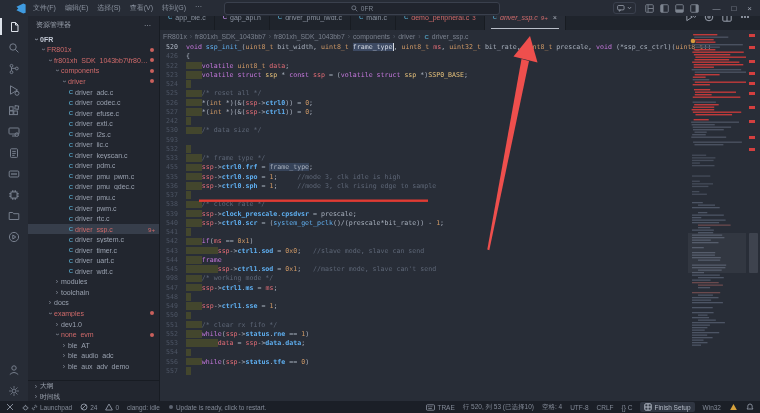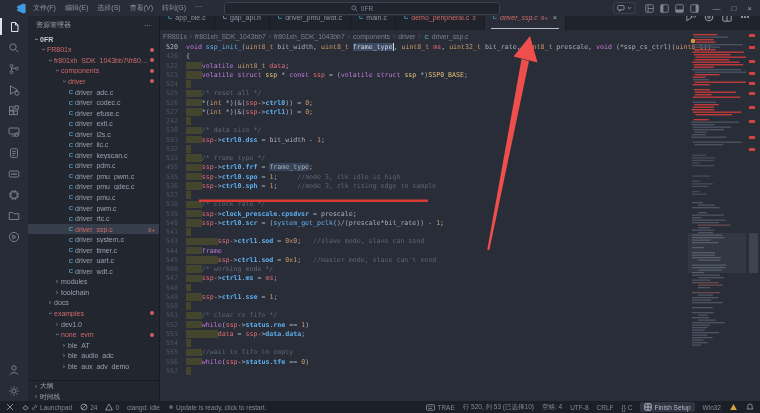--- a/index.html
+++ b/index.html
@@ -465,44 +465,44 @@
         <div class="line cur"><span class="gut">520</span><span class="lc"><span class="tk-k">void </span><span class="tk-f">ssp_init_</span><span class="tk-p">(</span><span class="tk-t">uint8_t</span><span class="tk-p"> bit_width, </span><span class="tk-t">uint8_t</span><span class="tk-p"> </span><span class="tk-s">frame_type</span><span class="tk-p">, </span><span class="tk-t">uint8_t</span><span class="tk-p"> </span><span class="tk-v">ms</span><span class="tk-p">, </span><span class="tk-t">uint32_t</span><span class="tk-p"> bit_rate, </span><span class="tk-t">uint8_t</span><span class="tk-p"> prescale, </span><span class="tk-k">void</span><span class="tk-p"> (*ssp_cs_ctrl)(</span><span class="tk-t">uint8_t</span><span class="tk-p">))</span></span></div>
         <div class="line"><span class="gut">426</span><span class="lc"><span class="tk-p">{</span></span></div>
         <div class="line"><span class="gut">522</span><span class="lc"><span class="ws" style="width: 15.84px;"></span><span class="tk-k">volatile </span><span class="tk-t">uint8_t</span><span class="tk-p"> </span><span class="tk-v">data</span><span class="tk-p">;</span></span></div>
         <div class="line"><span class="gut">523</span><span class="lc"><span class="ws" style="width: 15.84px;"></span><span class="tk-k">volatile </span><span class="tk-k">struct </span><span class="tk-C">ssp</span><span class="tk-p"> * </span><span class="tk-k">const </span><span class="tk-v">ssp</span><span class="tk-p"> = (</span><span class="tk-k">volatile </span><span class="tk-k">struct </span><span class="tk-C">ssp</span><span class="tk-p"> *)</span><span class="tk-C">SSP0_BASE</span><span class="tk-p">;</span></span></div>
         <div class="line"><span class="gut">524</span><span class="lc"><span class="ws" style="width: 5px;"></span></span></div>
         <div class="line"><span class="gut">525</span><span class="lc"><span class="ws" style="width: 15.84px;"></span><span class="tk-c">/* reset all */</span></span></div>
         <div class="line"><span class="gut">526</span><span class="lc"><span class="ws" style="width: 15.84px;"></span><span class="tk-p">*(</span><span class="tk-t">int</span><span class="tk-p"> *)(&amp;(</span><span class="tk-v">ssp</span><span class="tk-p">-&gt;</span><span class="tk-m">ctrl0</span><span class="tk-p">)) = </span><span class="tk-n">0</span><span class="tk-p">;</span></span></div>
         <div class="line"><span class="gut">527</span><span class="lc"><span class="ws" style="width: 15.84px;"></span><span class="tk-p">*(</span><span class="tk-t">int</span><span class="tk-p"> *)(&amp;(</span><span class="tk-v">ssp</span><span class="tk-p">-&gt;</span><span class="tk-m">ctrl1</span><span class="tk-p">)) = </span><span class="tk-n">0</span><span class="tk-p">;</span></span></div>
         <div class="line"><span class="gut">242</span><span class="lc"><span class="ws" style="width: 5px;"></span></span></div>
         <div class="line"><span class="gut">530</span><span class="lc"><span class="ws" style="width: 15.84px;"></span><span class="tk-c">/* data size */</span></span></div>
-        <div class="line"><span class="gut">593</span><span class="lc"><span class="ws" style="width: 15.84px;"></span><span class="tk-v">ssp</span><span class="tk-p">-&gt;</span><span class="tk-m">ctrl0</span><span class="tk-p">.</span><span class="tk-m">dss</span><span class="tk-p"> = bit_width - </span><span class="tk-n">1</span><span class="tk-p">;</span></span></div>
+        <div class="line"><span class="gut">593</span></div>
         <div class="line"><span class="gut">532</span><span class="lc"><span class="ws" style="width: 5px;"></span></span></div>
         <div class="line"><span class="gut">533</span><span class="lc"><span class="ws" style="width: 15.84px;"></span><span class="tk-c">/* frame type */</span></span></div>
         <div class="line"><span class="gut">455</span><span class="lc"><span class="ws" style="width: 15.84px;"></span><span class="tk-v">ssp</span><span class="tk-p">-&gt;</span><span class="tk-m">ctrl0</span><span class="tk-p">.</span><span class="tk-m">frf</span><span class="tk-p"> = </span><span class="tk-h">frame_type</span><span class="tk-p">;</span></span></div>
         <div class="line"><span class="gut">535</span><span class="lc"><span class="ws" style="width: 15.84px;"></span><span class="tk-v">ssp</span><span class="tk-p">-&gt;</span><span class="tk-m">ctrl0</span><span class="tk-p">.</span><span class="tk-m">spo</span><span class="tk-p"> = </span><span class="tk-n">1</span><span class="tk-p">;     </span><span class="tk-c">//mode 3, clk idle is high</span></span></div>
         <div class="line"><span class="gut">536</span><span class="lc"><span class="ws" style="width: 15.84px;"></span><span class="tk-v">ssp</span><span class="tk-p">-&gt;</span><span class="tk-m">ctrl0</span><span class="tk-p">.</span><span class="tk-m">sph</span><span class="tk-p"> = </span><span class="tk-n">1</span><span class="tk-p">;     </span><span class="tk-c">//mode 3, clk rising edge to sample</span></span></div>
         <div class="line"><span class="gut">537</span><span class="lc"><span class="ws" style="width: 5px;"></span></span></div>
         <div class="line"><span class="gut">538</span><span class="lc"><span class="ws" style="width: 15.84px;"></span><span class="tk-c">/* clock rate */</span></span></div>
         <div class="line"><span class="gut">539</span><span class="lc"><span class="ws" style="width: 15.84px;"></span><span class="tk-v">ssp</span><span class="tk-p">-&gt;</span><span class="tk-m">clock_prescale</span><span class="tk-p">.</span><span class="tk-m">cpsdvsr</span><span class="tk-p"> = prescale;</span></span></div>
         <div class="line"><span class="gut">540</span><span class="lc"><span class="ws" style="width: 15.84px;"></span><span class="tk-v">ssp</span><span class="tk-p">-&gt;</span><span class="tk-m">ctrl0</span><span class="tk-p">.</span><span class="tk-m">scr</span><span class="tk-p"> = (</span><span class="tk-f">system_get_pclk</span><span class="tk-p">()/(prescale*bit_rate)) - </span><span class="tk-n">1</span><span class="tk-p">;</span></span></div>
         <div class="line"><span class="gut">541</span><span class="lc"><span class="ws" style="width: 5px;"></span></span></div>
+        <div class="line"><span class="gut">542</span><span class="lc"><span class="ws" style="width: 15.84px;"></span><span class="tk-k">if</span><span class="tk-p">(</span><span class="tk-v">ms</span><span class="tk-p"> == </span><span class="tk-n">0x1</span><span class="tk-p">)</span></span></div>
         <div class="line"><span class="gut">543</span><span class="lc"><span class="ws" style="width: 31.68px;"></span><span class="tk-v">ssp</span><span class="tk-p">-&gt;</span><span class="tk-m">ctrl1</span><span class="tk-p">.</span><span class="tk-m">sod</span><span class="tk-p"> = </span><span class="tk-n">0x0</span><span class="tk-p">;   </span><span class="tk-c">//slave mode, slave can send</span></span></div>
         <div class="line"><span class="gut">544</span><span class="lc"><span class="ws" style="width: 15.84px;"></span><span class="tk-k">frame</span></span></div>
         <div class="line"><span class="gut">545</span><span class="lc"><span class="ws" style="width: 31.68px;"></span><span class="tk-v">ssp</span><span class="tk-p">-&gt;</span><span class="tk-m">ctrl1</span><span class="tk-p">.</span><span class="tk-m">sod</span><span class="tk-p"> = </span><span class="tk-n">0x1</span><span class="tk-p">;   </span><span class="tk-c">//master mode, slave can't send</span></span></div>
         <div class="line"><span class="gut">998</span><span class="lc"><span class="ws" style="width: 15.84px;"></span><span class="tk-c">/* working mode */</span></span></div>
         <div class="line"><span class="gut">547</span><span class="lc"><span class="ws" style="width: 15.84px;"></span><span class="tk-v">ssp</span><span class="tk-p">-&gt;</span><span class="tk-m">ctrl1</span><span class="tk-p">.</span><span class="tk-m">ms</span><span class="tk-p"> = </span><span class="tk-v">ms</span><span class="tk-p">;</span></span></div>
         <div class="line"><span class="gut">548</span><span class="lc"><span class="ws" style="width: 5px;"></span></span></div>
         <div class="line"><span class="gut">549</span><span class="lc"><span class="ws" style="width: 15.84px;"></span><span class="tk-v">ssp</span><span class="tk-p">-&gt;</span><span class="tk-m">ctrl1</span><span class="tk-p">.</span><span class="tk-m">sse</span><span class="tk-p"> = </span><span class="tk-n">1</span><span class="tk-p">;</span></span></div>
         <div class="line"><span class="gut">550</span><span class="lc"><span class="ws" style="width: 5px;"></span></span></div>
         <div class="line"><span class="gut">551</span><span class="lc"><span class="ws" style="width: 15.84px;"></span><span class="tk-c">/* clear rx fifo */</span></span></div>
         <div class="line"><span class="gut">552</span><span class="lc"><span class="ws" style="width: 15.84px;"></span><span class="tk-k">while</span><span class="tk-p">(</span><span class="tk-v">ssp</span><span class="tk-p">-&gt;</span><span class="tk-m">status</span><span class="tk-p">.</span><span class="tk-m">rne</span><span class="tk-p"> == </span><span class="tk-n">1</span><span class="tk-p">)</span></span></div>
         <div class="line"><span class="gut">553</span><span class="lc"><span class="ws" style="width: 31.68px;"></span><span class="tk-v">data</span><span class="tk-p"> = </span><span class="tk-v">ssp</span><span class="tk-p">-&gt;</span><span class="tk-m">data</span><span class="tk-p">.</span><span class="tk-m">data</span><span class="tk-p">;</span></span></div>
         <div class="line"><span class="gut">554</span><span class="lc"><span class="ws" style="width: 5px;"></span></span></div>
-        <div class="line"><span class="gut">555</span><span class="lc"><span class="ws" style="width: 15.84px;"></span><span class="tk-c">//wait tx fifo to empty</span></span></div>
         <div class="line"><span class="gut">556</span><span class="lc"><span class="ws" style="width: 15.84px;"></span><span class="tk-k">while</span><span class="tk-p">(</span><span class="tk-v">ssp</span><span class="tk-p">-&gt;</span><span class="tk-m">status</span><span class="tk-p">.</span><span class="tk-m">tfe</span><span class="tk-p"> == </span><span class="tk-n">0</span><span class="tk-p">)</span></span></div>
         <div class="line"><span class="gut">557</span><span class="lc"><span class="ws" style="width: 5px;"></span></span></div>
       </div>
     <div class="minimap" id="minimap"><svg width="58" height="359" viewBox="0 0 58 359">
           <circle cx="5" cy="11" r="2.3" fill="#d79a3c"></circle>
           <rect x="5.141100002008898" y="4" width="24.2" height="1.4" fill="#c03a3a"></rect>
           <rect x="6.198517982582416" y="6.5" width="34.1" height="1.4" fill="#4a5160"></rect>
           <rect x="6.761468708544271" y="9" width="18.9" height="1.4" fill="#c03a3a"></rect>
           <rect x="7.651750871926197" y="11.5" width="19.8" height="1.4" fill="#c03a3a"></rect>
           <rect x="4.3319534137554" y="14" width="50.5" height="1.4" fill="#4a5160"></rect>

